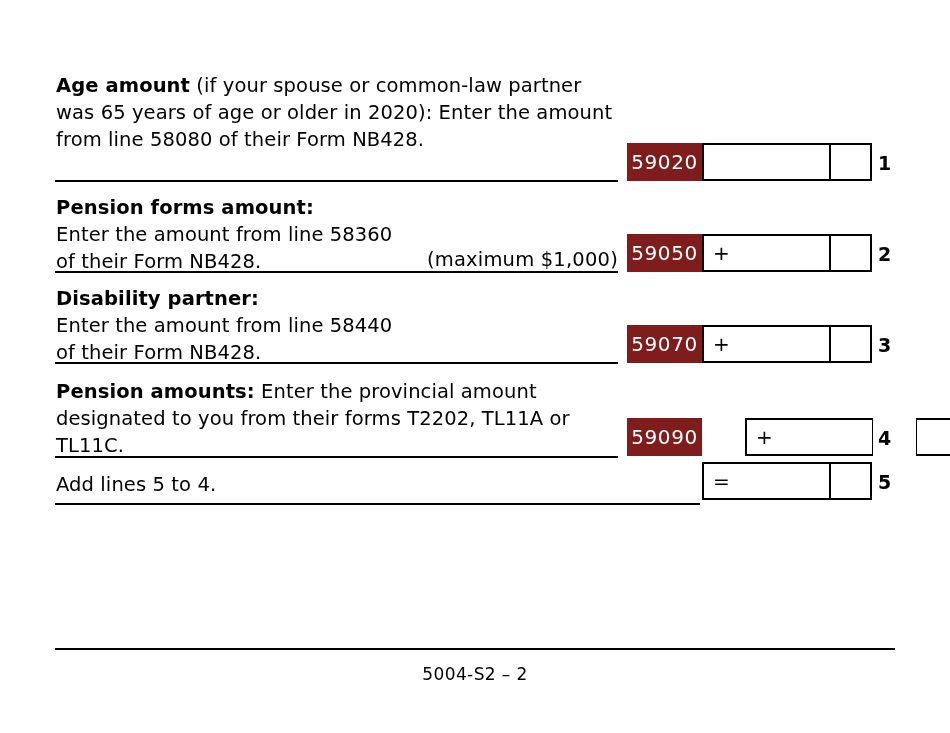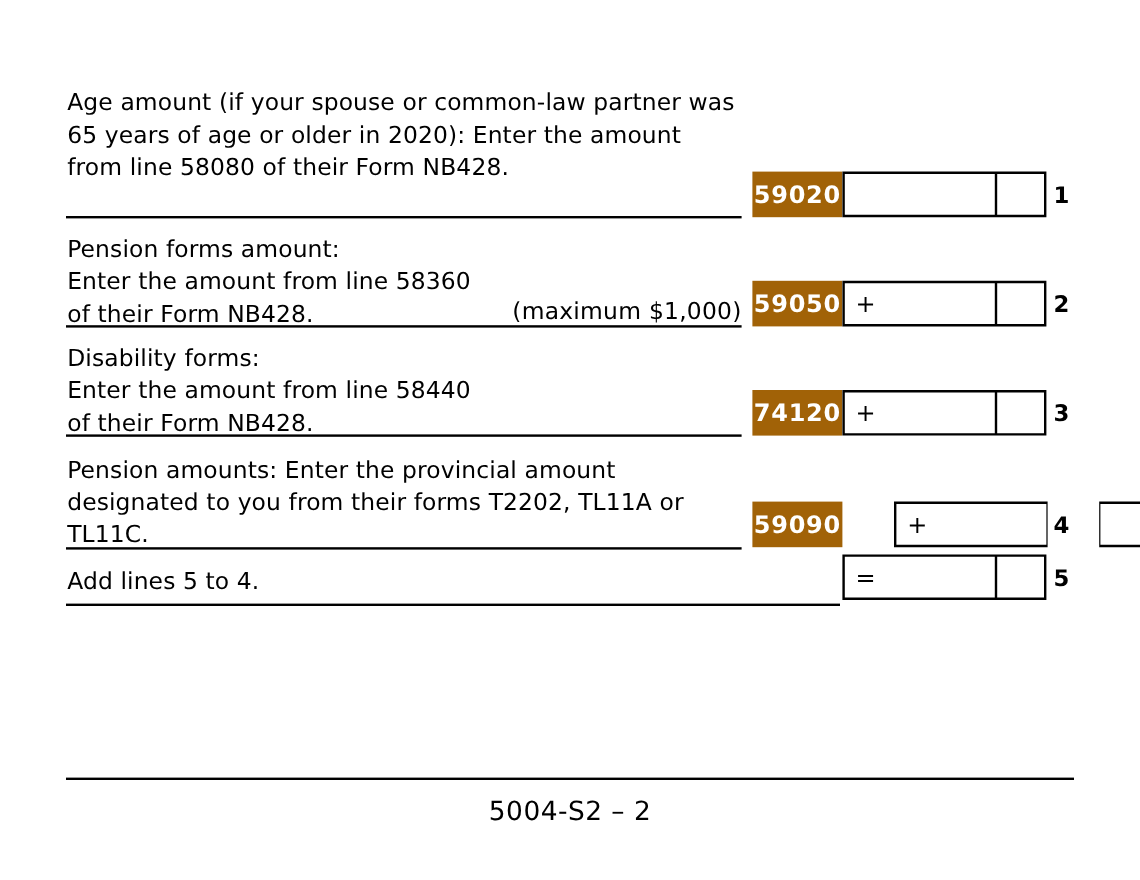--- a/index.html
+++ b/index.html
@@ -19,21 +19,21 @@
 
   .rowtext {
     position:absolute;
     left:56px;
     width:562px;
     font-size:19.5px;
     line-height:27px;
     letter-spacing:0.1px;
     color:#000;
   }
-  .rowtext b { font-weight:normal; }
+  .rowtext b { font-weight:bold; }
   .maxnote {
     float:right;
     font-weight:bold;
     letter-spacing:0.2px;
   }
 
   .rule {
     position:absolute;
     left:55px;
     height:0;
@@ -44,24 +44,24 @@
 
   
   .box {
     position:absolute;
     height:38px;
     display:flex;
     align-items:stretch;
   }
   .code {
     width:75px;
-    background:#a16207;
+    background:#7f1d1d;
     color:#ffffff;
     font-size:20px;
-    font-weight:bold;
+    font-weight:normal;
     letter-spacing:0.6px;
     display:flex;
     align-items:center;
     justify-content:center;
     box-sizing:border-box;
   }
   .dollars {
     width:128px;
     background:#ffffff;
     border:2.4px solid #000;
@@ -91,21 +91,21 @@
   .footrule {
     position:absolute;
     left:55px; top:648px;
     width:840px; height:0;
     border-top:2.6px solid #000;
   }
   .footlabel {
     position:absolute;
     top:664px; left:0; width:950px;
     text-align:center;
-    font-size:22px;
+    font-size:17px;
     letter-spacing:0.4px;
   }
 </style>
 </head>
 <body>
 
 <div class="page">
 
   <div class="row">
     <div class="rowtext" style="top:72px;"><b>Age amount</b> (if your spouse or common-law partner was 65 years of age or older in 2020): Enter the amount from line 58080 of their Form NB428.</div>
@@ -124,24 +124,24 @@
     <div class="rule short" style="top:271px;"></div>
     <div class="box" style="left:627px; top:234px;text-align:right;">
       <div class="code">59050</div>
       <div class="dollars">+</div>
       <div class="cents"></div>
     </div>
     <div class="linenum" style="top:243px;">2</div>
   </div>
 
   <div class="row">
-    <div class="rowtext" style="top:285px;"><b>Disability forms:</b><br>Enter the amount from line 58440<br>of their Form NB428.</div>
+    <div class="rowtext" style="top:285px;"><b>Disability partner:</b><br>Enter the amount from line 58440<br>of their Form NB428.</div>
     <div class="rule short" style="top:362px;"></div>
     <div class="box" style="left:627px; top:325px;">
-      <div class="code">74120</div>
+      <div class="code">59070</div>
       <div class="dollars">+</div>
       <div class="cents"></div>
     </div>
     <div class="linenum" style="top:334px;">3</div>
   </div>
 
   <div class="row">
     <div class="rowtext" style="top:378px;"><b>Pension amounts:</b> Enter the provincial amount designated to you from their forms T2202, TL11A or TL11C.</div>
     <div class="rule short" style="top:456px;"></div>
     <div class="box" style="left:627px; top:418px;gap:43px;">

